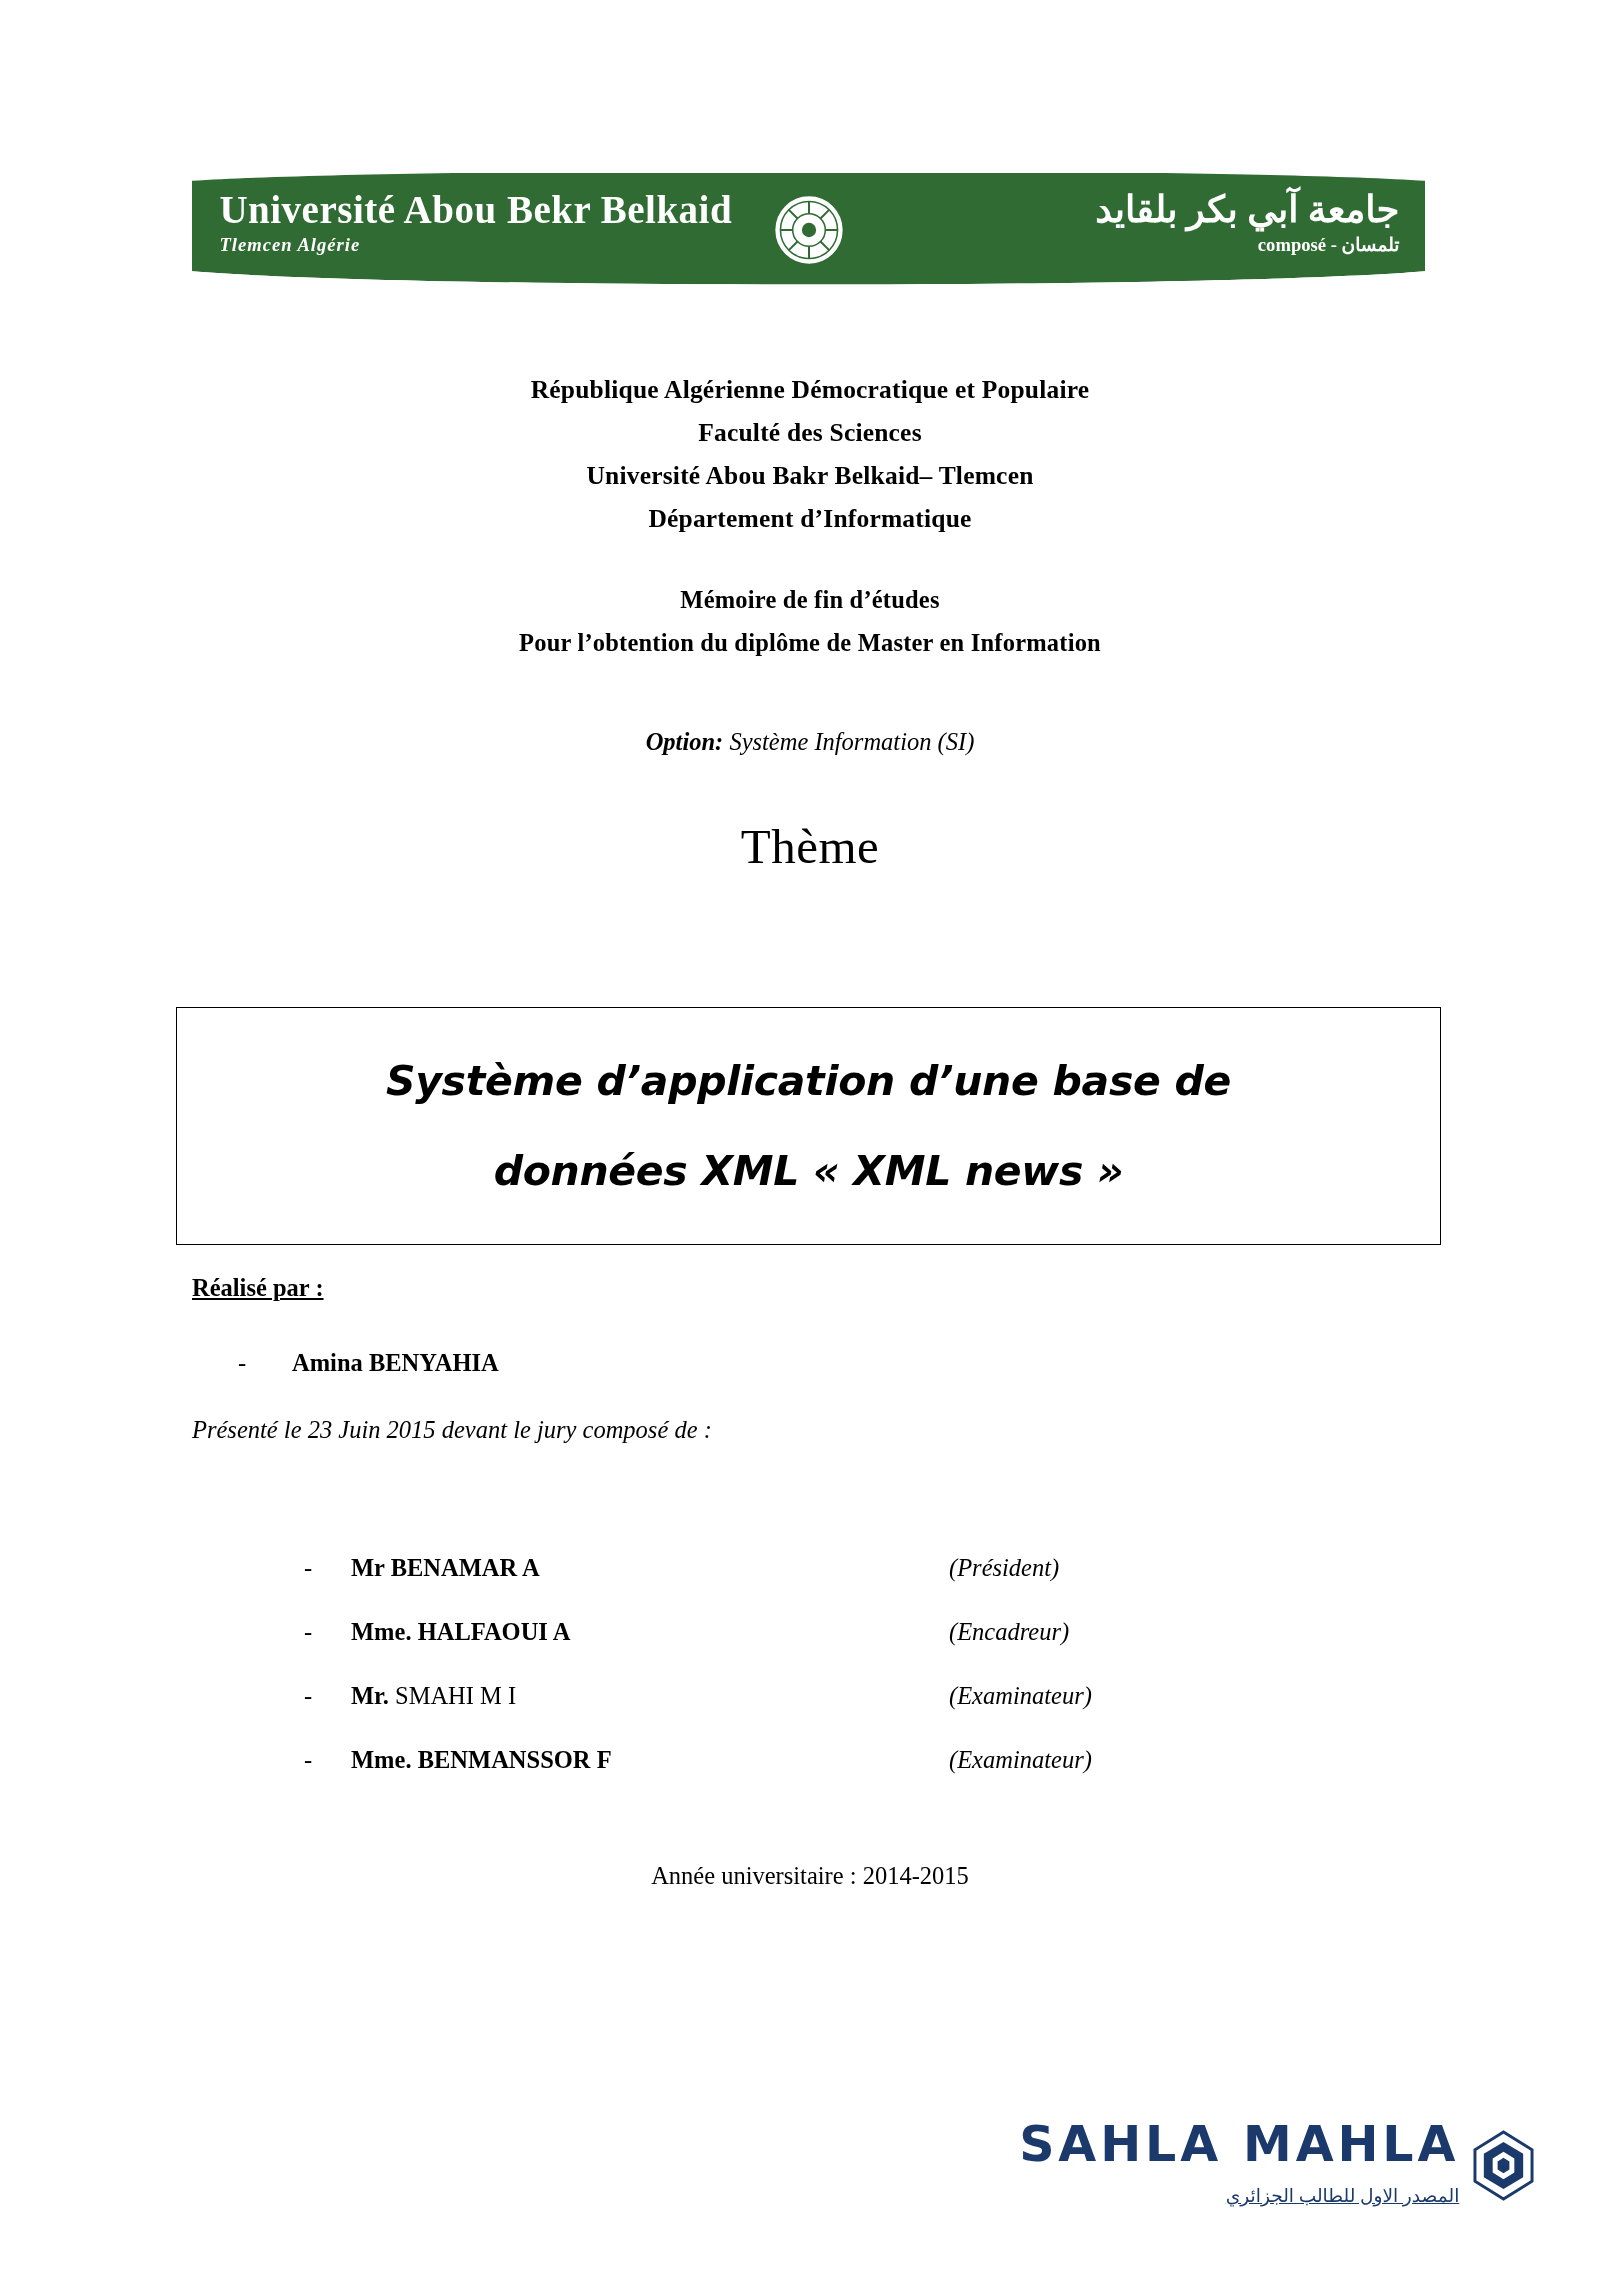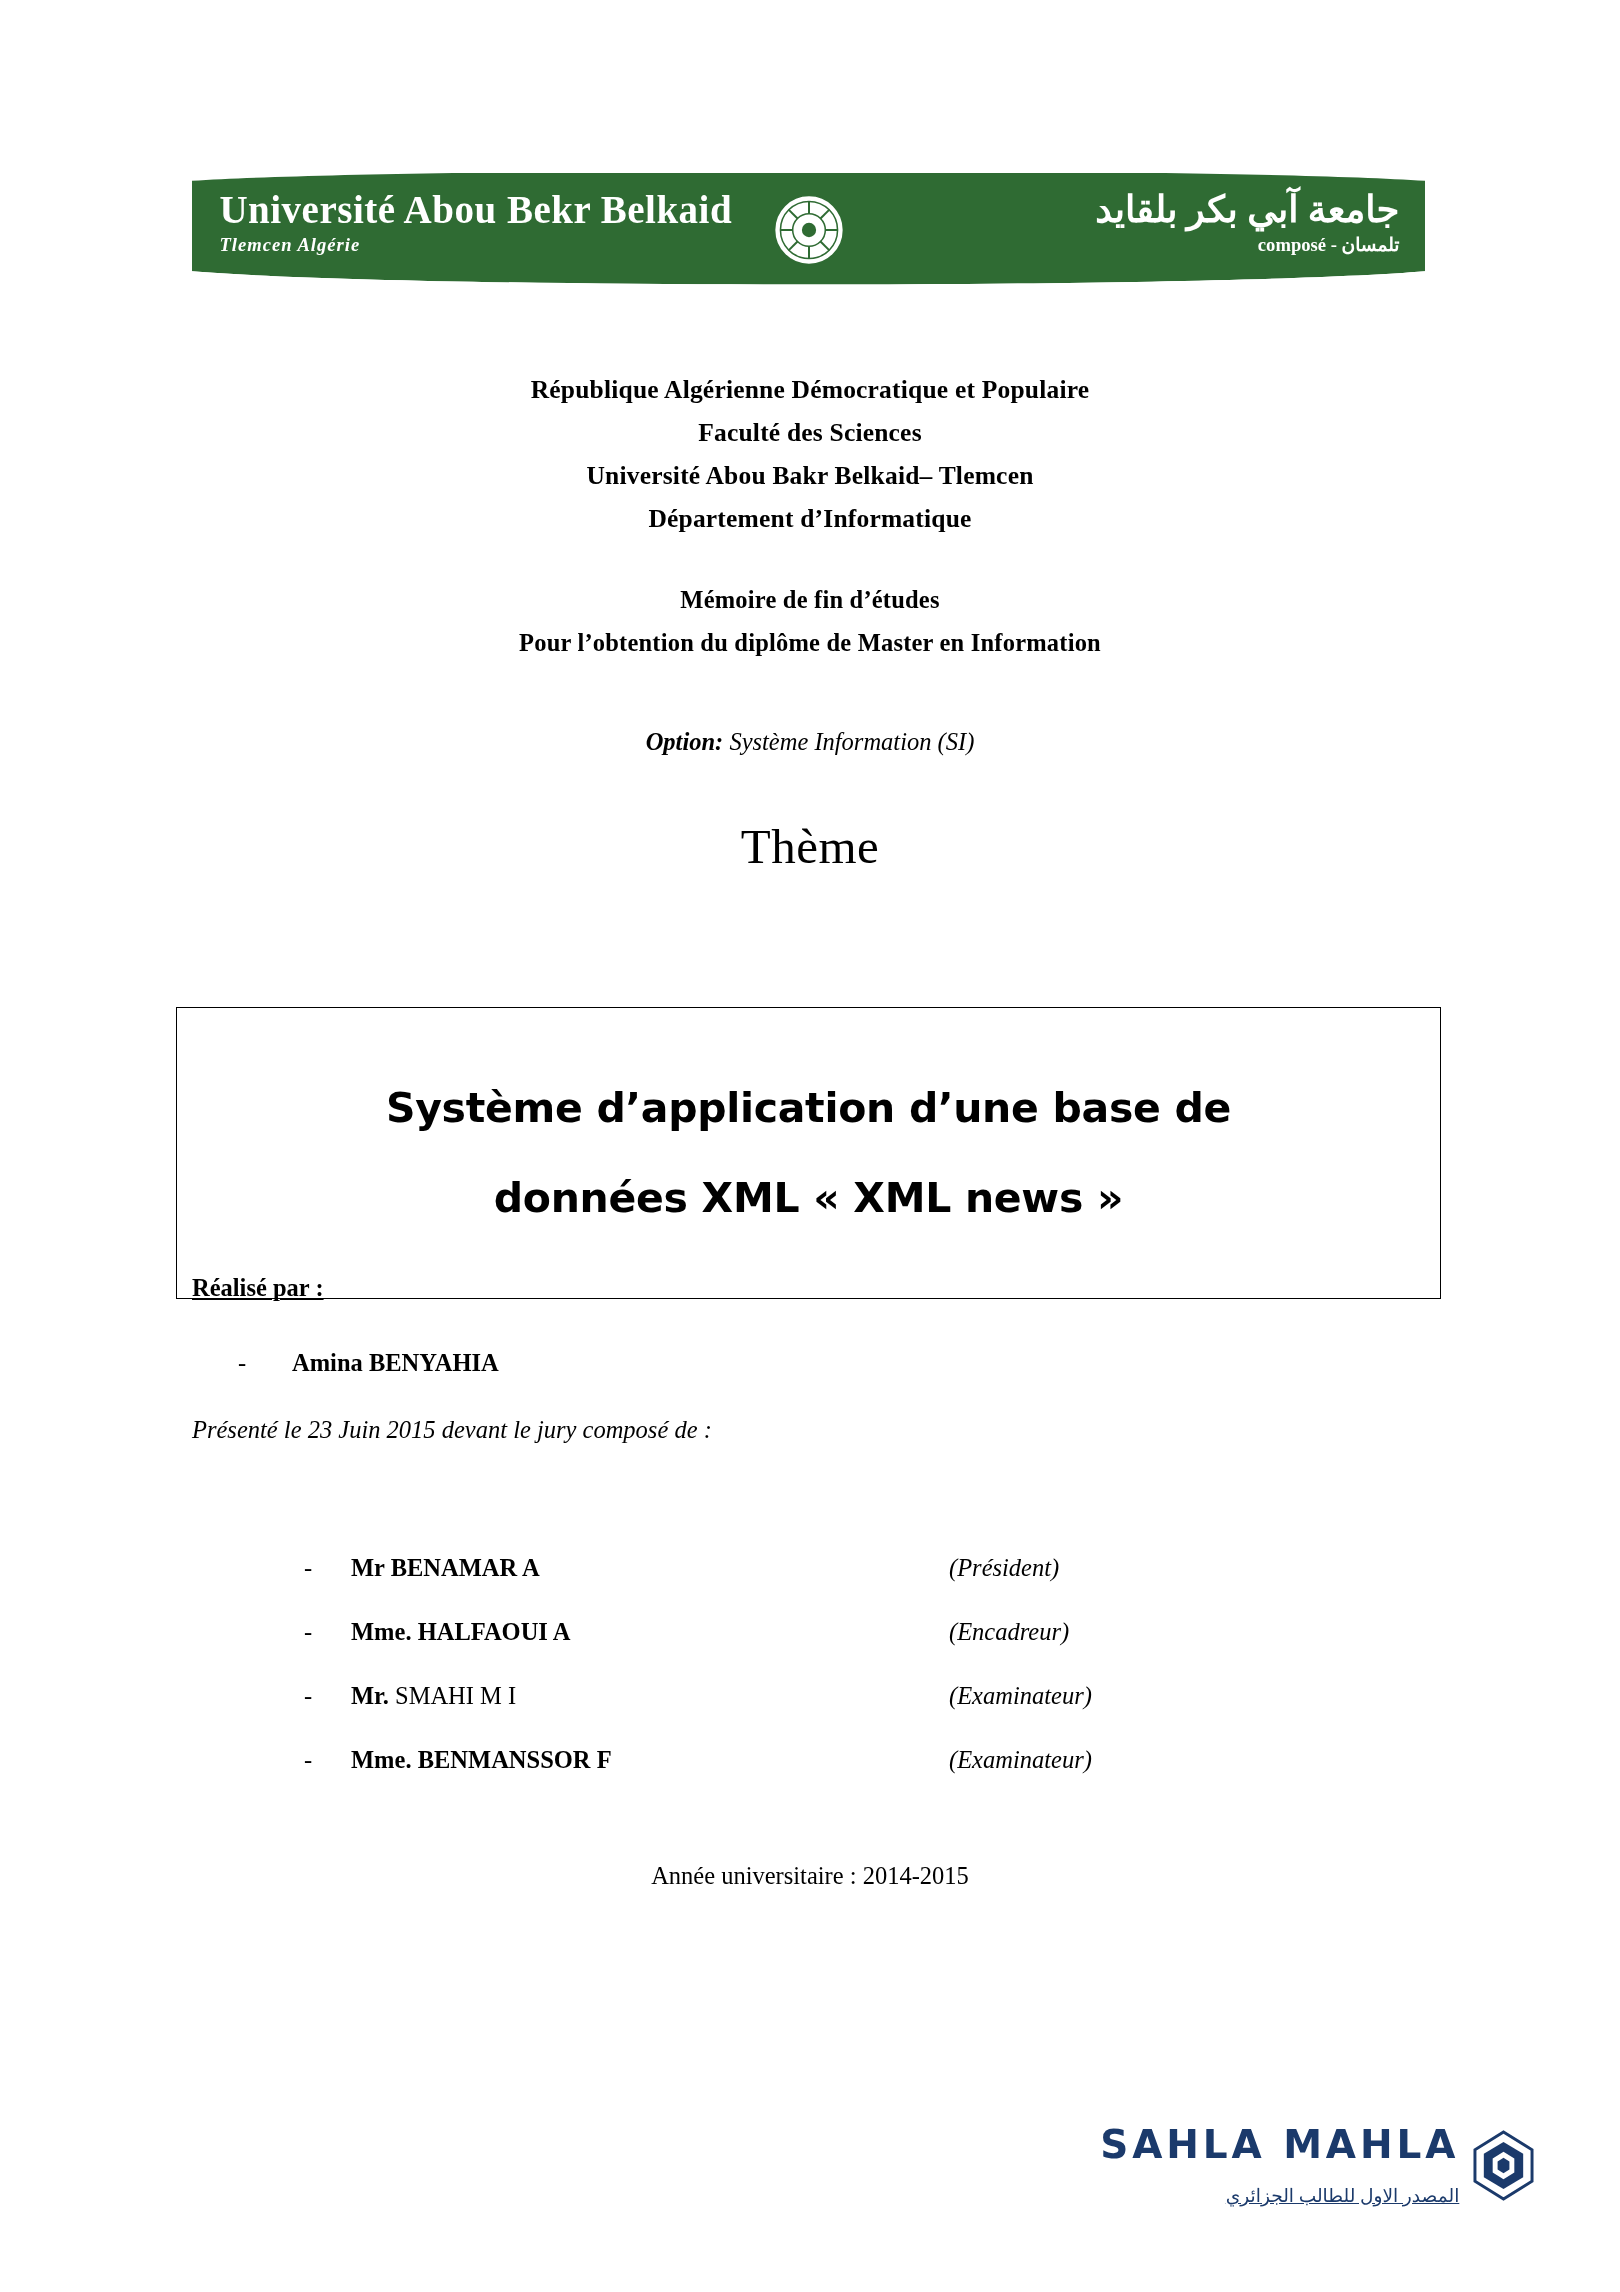--- a/index.html
+++ b/index.html
@@ -110,28 +110,29 @@
     font-family: "Liberation Serif", serif;
     letter-spacing: 0.5px;
   }
 
   
   .title-box {
     position: absolute;
     left: 176px;
     top: 1007px;
     width: 1265px;
-    height: 292px;
+    height: 238px;
     border: 1px solid #000000;
     box-sizing: border-box;
     display: flex;
     flex-direction: column;
     align-items: center;
     justify-content: center;
     font-family: "DejaVu Sans", sans-serif;
+    font-style: italic;
   }
   .title-line {
     font-size: 41px;
     font-weight: bold;
     line-height: 90px;
     text-align: center;
     letter-spacing: -0.3px;
   }
 
   
@@ -212,21 +213,21 @@
     display: flex;
     align-items: center;
     gap: 13.7px;
   }
   .wm-text {
     text-align: right;
     color: #1b3a6b;
   }
   .wm-main {
     font-family: "DejaVu Sans", sans-serif;
-    font-size: 39px;
+    font-size: 49px;
     font-weight: bold;
     letter-spacing: 3.9px;
     color: #1b3a6b;
     line-height: 43px;
   }
   .wm-ar {
     font-size: 18.6px;
     color: #1b3a6b;
     direction: rtl;
     margin-top: 19px;

